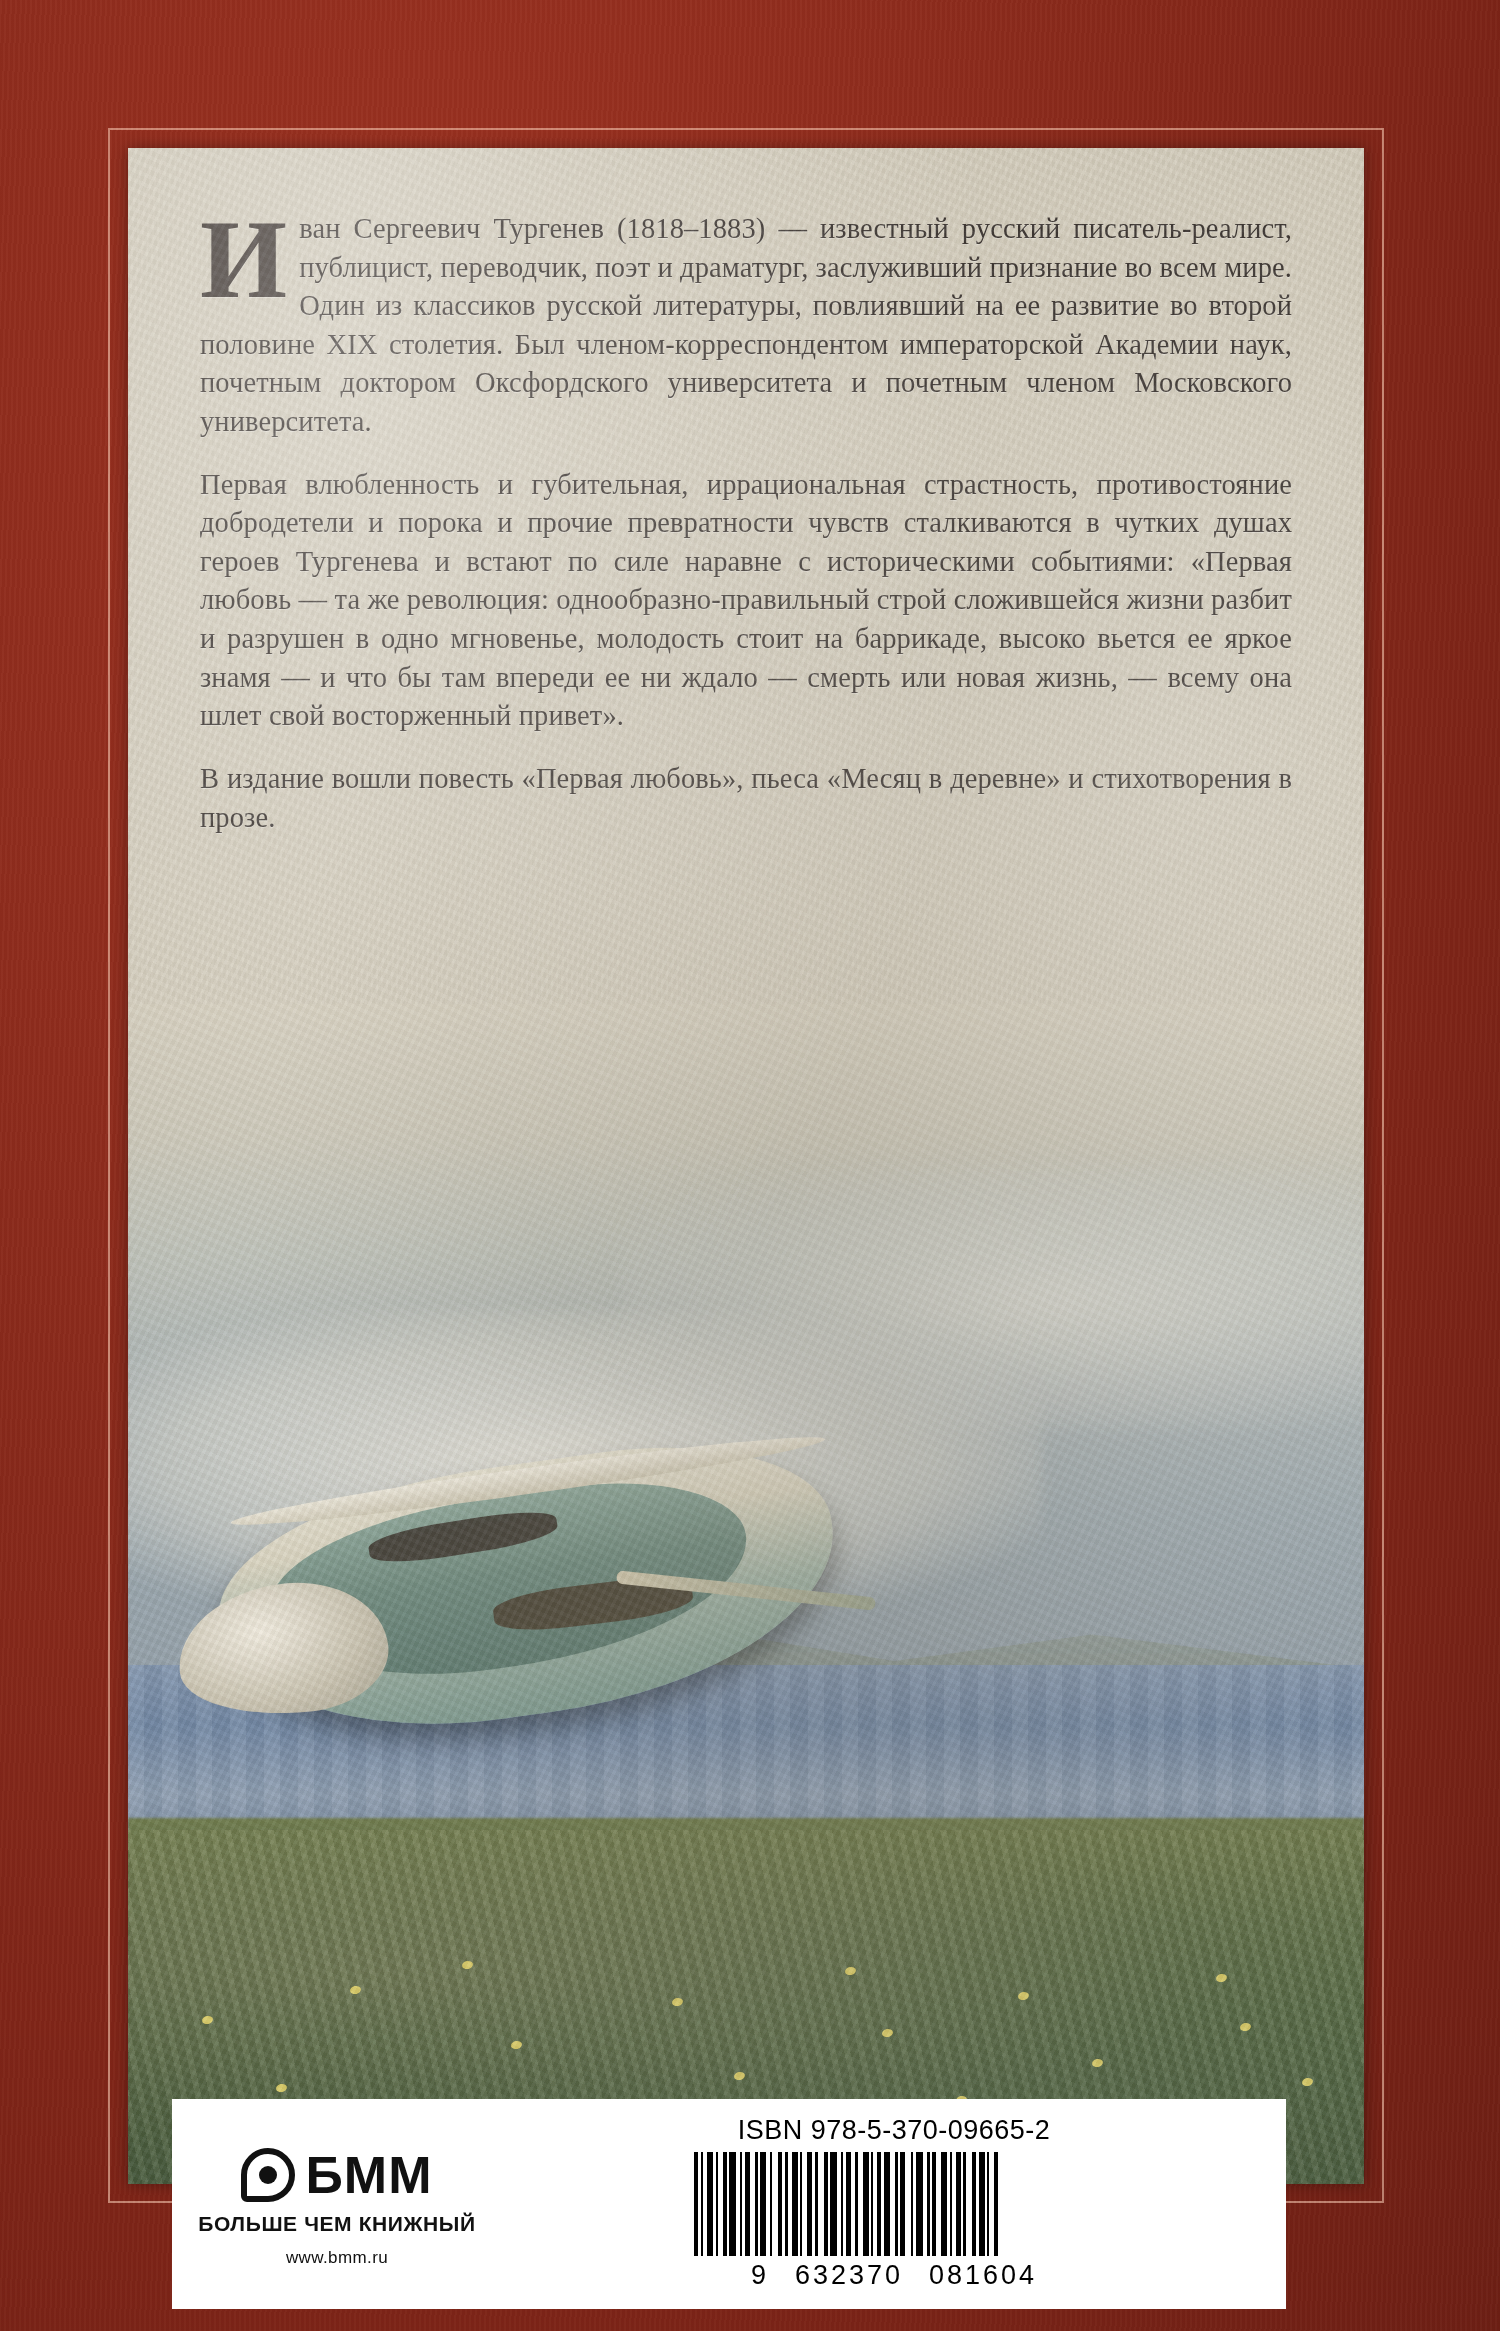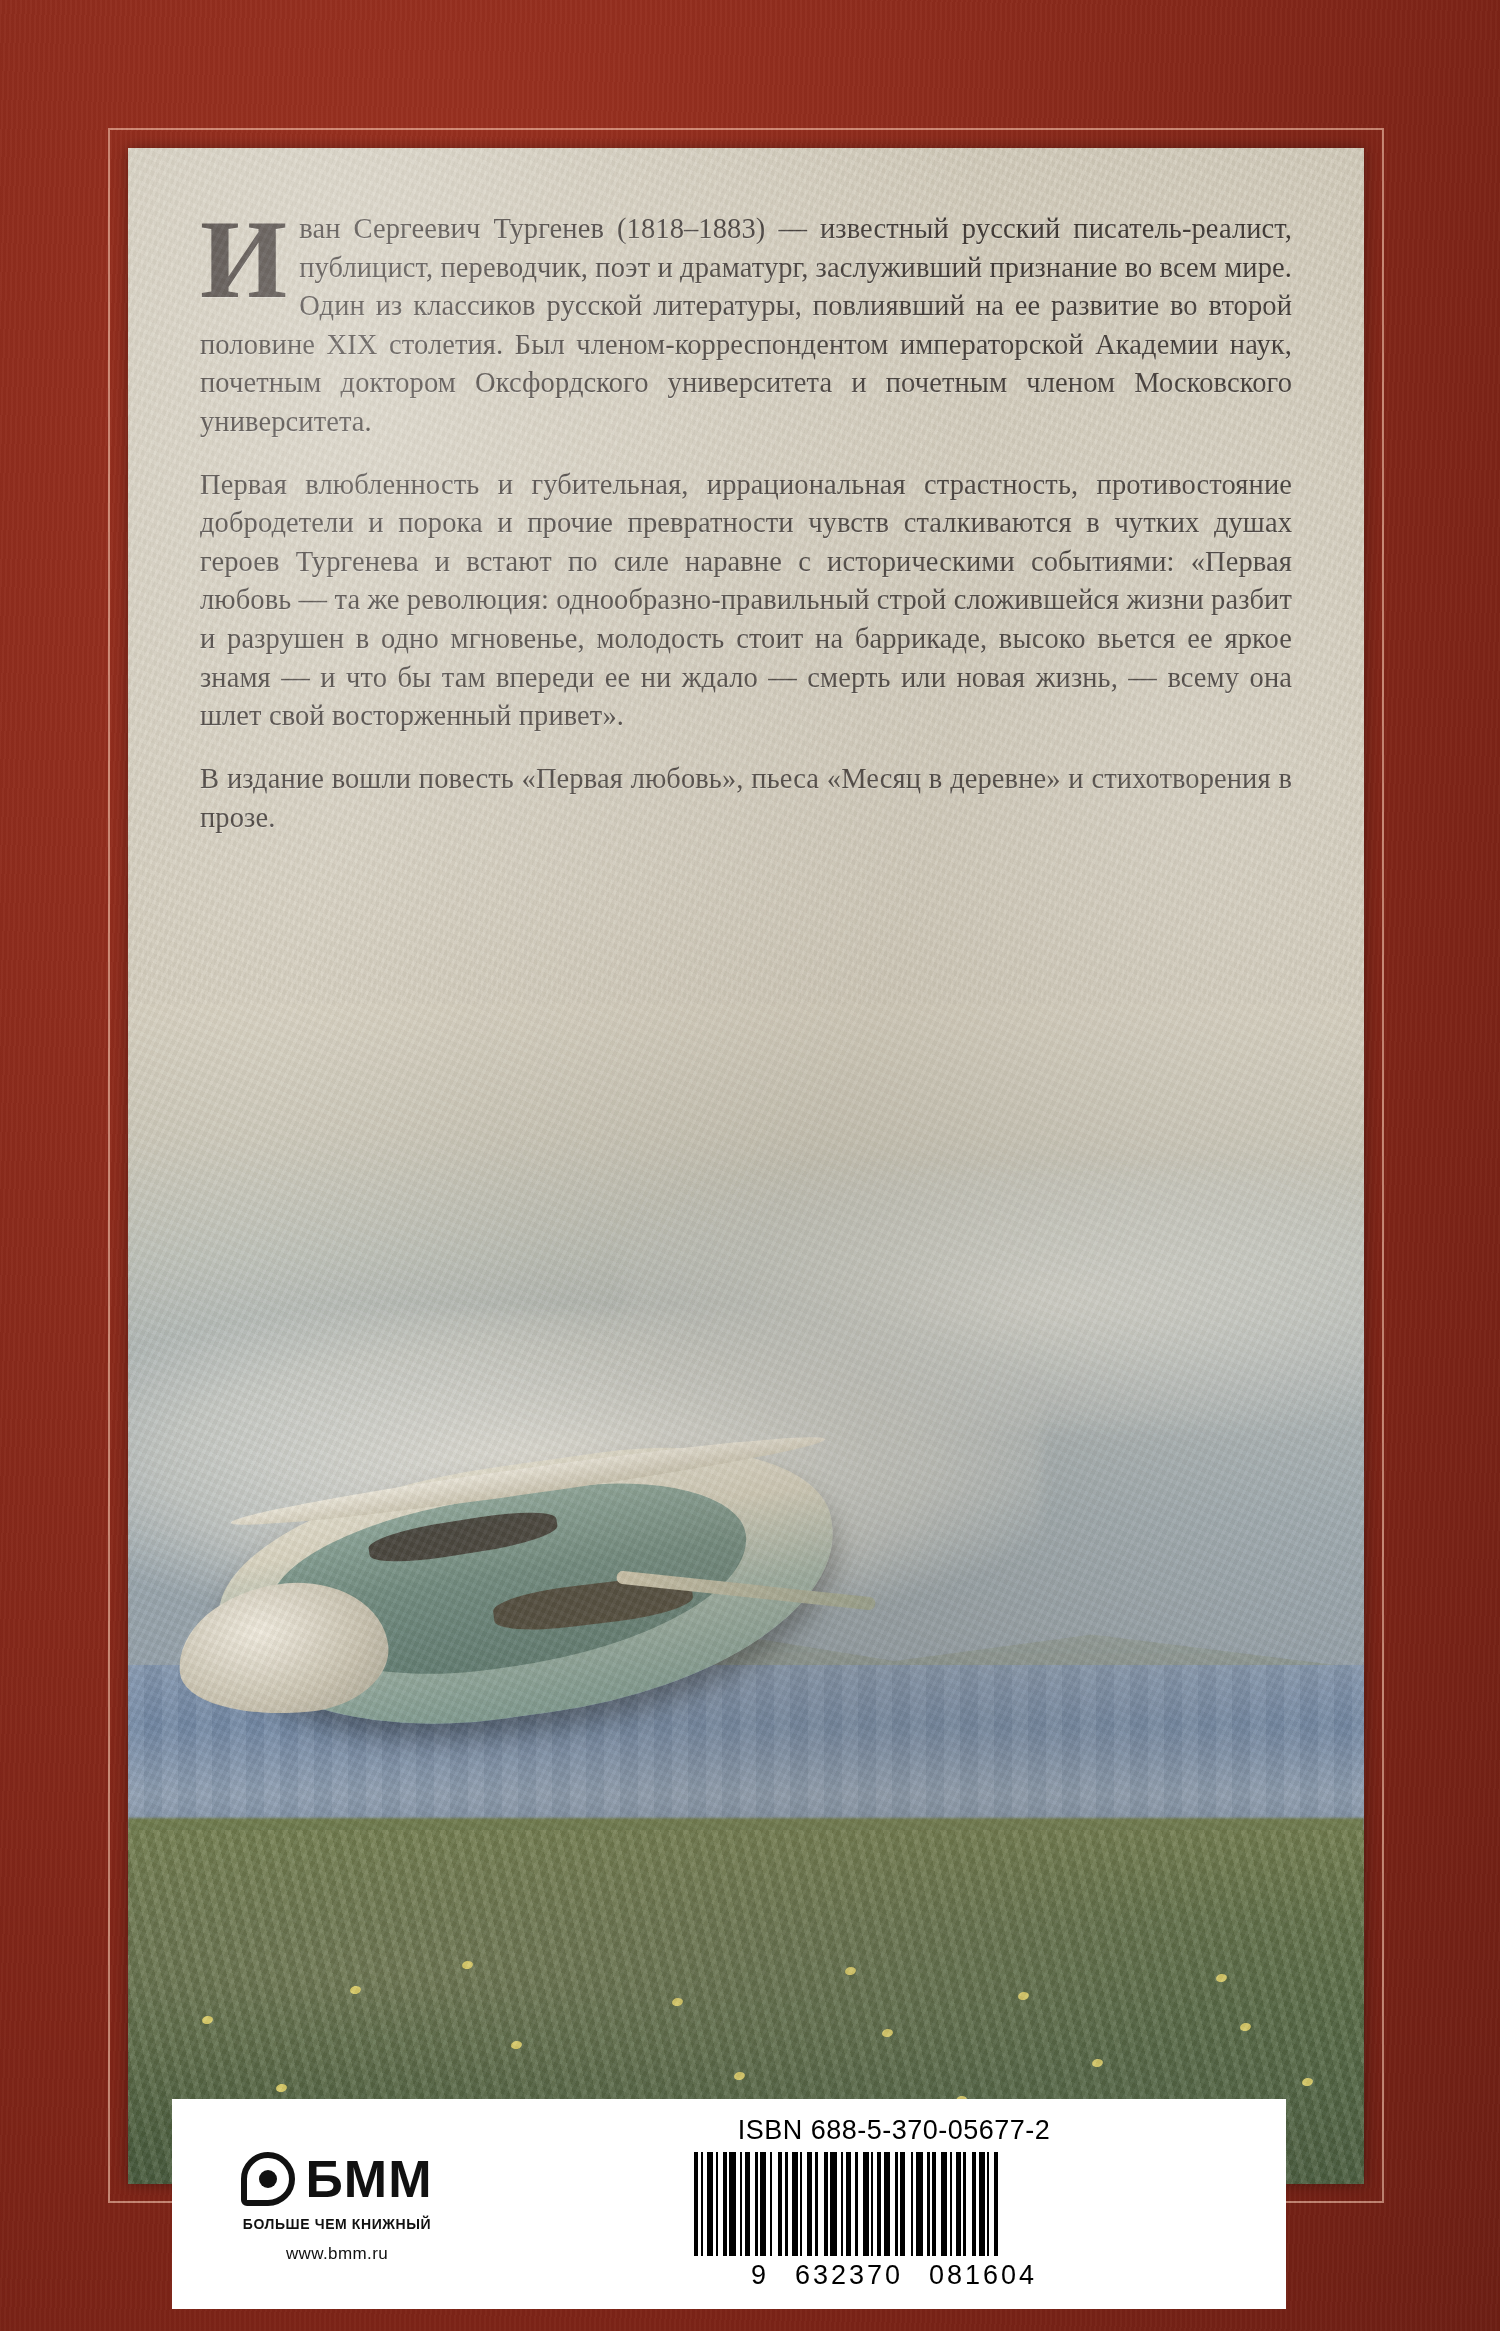--- a/index.html
+++ b/index.html
@@ -283,21 +283,21 @@
   .bmm-text{
     font-family:"Liberation Sans", sans-serif;
     font-weight:700;
     font-size:52px;
     letter-spacing:1px;
     color:#111;
     line-height:1;
   }
   .bmm-tag{
     font-family:"Liberation Sans", sans-serif;
-    font-size:14px;
+    font-size:21px;
     letter-spacing:0.6px;
     color:#111;
     margin-top:10px;
     font-weight:600;
   }
   .bmm-url{
     font-family:"Liberation Sans", sans-serif;
     font-size:17px;
     color:#111;
     margin-top:12px;
@@ -457,21 +457,21 @@
     <div class="bmm-block">
       <div class="bmm-row">
         <span class="bmm-mark"></span>
         <span class="bmm-text">БММ</span>
       </div>
       <div class="bmm-tag">БОЛЬШЕ ЧЕМ КНИЖНЫЙ</div>
       <div class="bmm-url">www.bmm.ru</div>
     </div>
 
     <div class="isbn-block">
-      <div class="isbn-text">ISBN 688-5-370-05677-2</div>
+      <div class="isbn-text">ISBN 978-5-370-09665-2</div>
       <div class="barcode">
         <i style="width:4px"></i>
           <i style="width:3px;background:#fff"></i>
         <i style="width:2px"></i>
           <i style="width:4px;background:#fff"></i>
         <i style="width:6px"></i>
           <i style="width:3px;background:#fff"></i>
         <i style="width:2px"></i>
           <i style="width:5px;background:#fff"></i>
         <i style="width:4px"></i>

